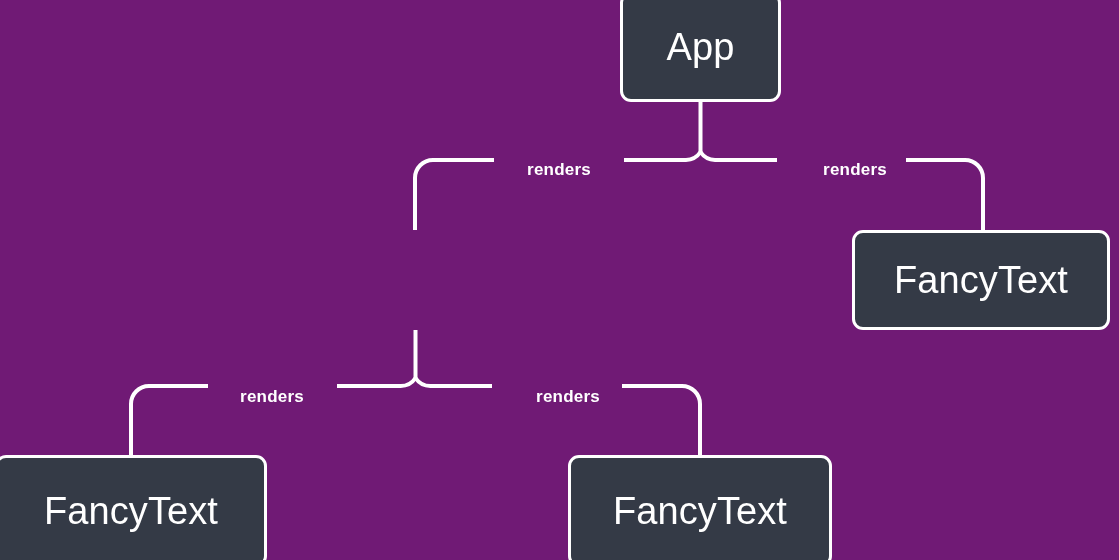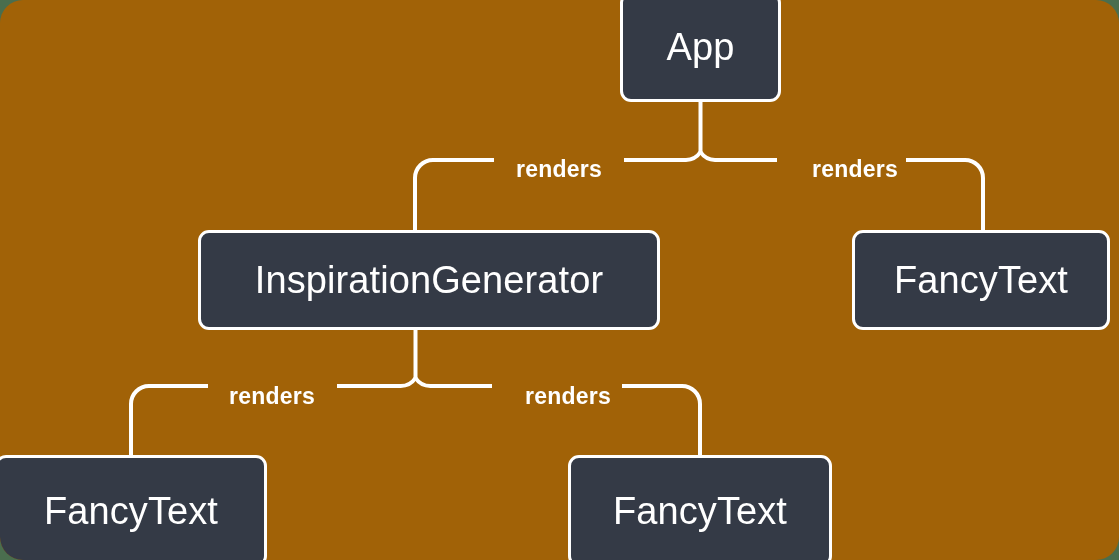--- a/index.html
+++ b/index.html
@@ -43,53 +43,50 @@
     z-index: 2;
   }
   .node-label {
     display: block;
     line-height: 1;
   }
   .edge-label {
     position: absolute;
     transform: translate(-50%, -50%);
     color: #ffffff;
-    font-size: 23px;
+    font-size: 17px;
     font-weight: 600;
     letter-spacing: 0.2px;
     white-space: nowrap;
     z-index: 3;
     line-height: 1;
   }
 </style>
 </head>
 <body style="background: rgb(74, 110, 78);">
 
-<div id="diagram" style="background: #a16207; border-radius: 23px;">
+<div id="diagram" style="background: #701a75;">
 
   <svg id="wires" viewBox="0 0 1119 560" width="1119" height="560" xmlns="http://www.w3.org/2000/svg">
     <g fill="none" stroke="#ffffff" stroke-width="4" stroke-linecap="butt">
       <path d="M 700.5 102 L 700.5 152"></path>
       <path d="M 415 188 L 415 178 A 18 18 0 0 1 433 160 L 494 160 M 624 160 L 686 160 A 18 18 0 0 0 700.5 152"></path>
       <path d="M 415 188 L 415 230"></path>
       <path d="M 700.5 152 A 18 18 0 0 0 715 160 L 777 160 M 906 160 L 965 160 A 18 18 0 0 1 983 178 L 983 230"></path>
       <path d="M 415.5 330 L 415.5 378"></path>
       <path d="M 131 414 L 131 404 A 18 18 0 0 1 149 386 L 208 386 M 337 386 L 400 386 A 18 18 0 0 0 415.5 378"></path>
       <path d="M 131 414 L 131 455"></path>
       <path d="M 415.5 378 A 18 18 0 0 0 431 386 L 492 386 M 622 386 L 682 386 A 18 18 0 0 1 700 404 L 700 455"></path>
     </g>
   </svg>
 
   <div class="node" style="left: 620px; top: -8px; width: 161px; height: 110px; background: rgb(52, 58, 70); border-color: rgb(255, 255, 255); color: rgb(255, 255, 255);">
     <span class="node-label">App</span>
   </div>
 
-  <div class="node" style="left: 198px; top: 230px; width: 462px; height: 100px; background: rgb(52, 58, 70); border-color: rgb(255, 255, 255); color: rgb(255, 255, 255);">
-    <span class="node-label">InspirationGenerator</span>
-  </div>
 
   <div class="node" style="left: 852px; top: 230px; width: 258px; height: 100px; background: rgb(52, 58, 70); border-color: rgb(255, 255, 255); color: rgb(255, 255, 255);">
     <span class="node-label">FancyText</span>
   </div>
 
   <div class="node" style="left: -5px; top: 455px; width: 272px; height: 112px; background: rgb(52, 58, 70); border-color: rgb(255, 255, 255); color: rgb(255, 255, 255);">
     <span class="node-label">FancyText</span>
   </div>
 
   <div class="node" style="left: 568px; top: 455px; width: 264px; height: 112px; background: rgb(52, 58, 70); border-color: rgb(255, 255, 255); color: rgb(255, 255, 255);">

